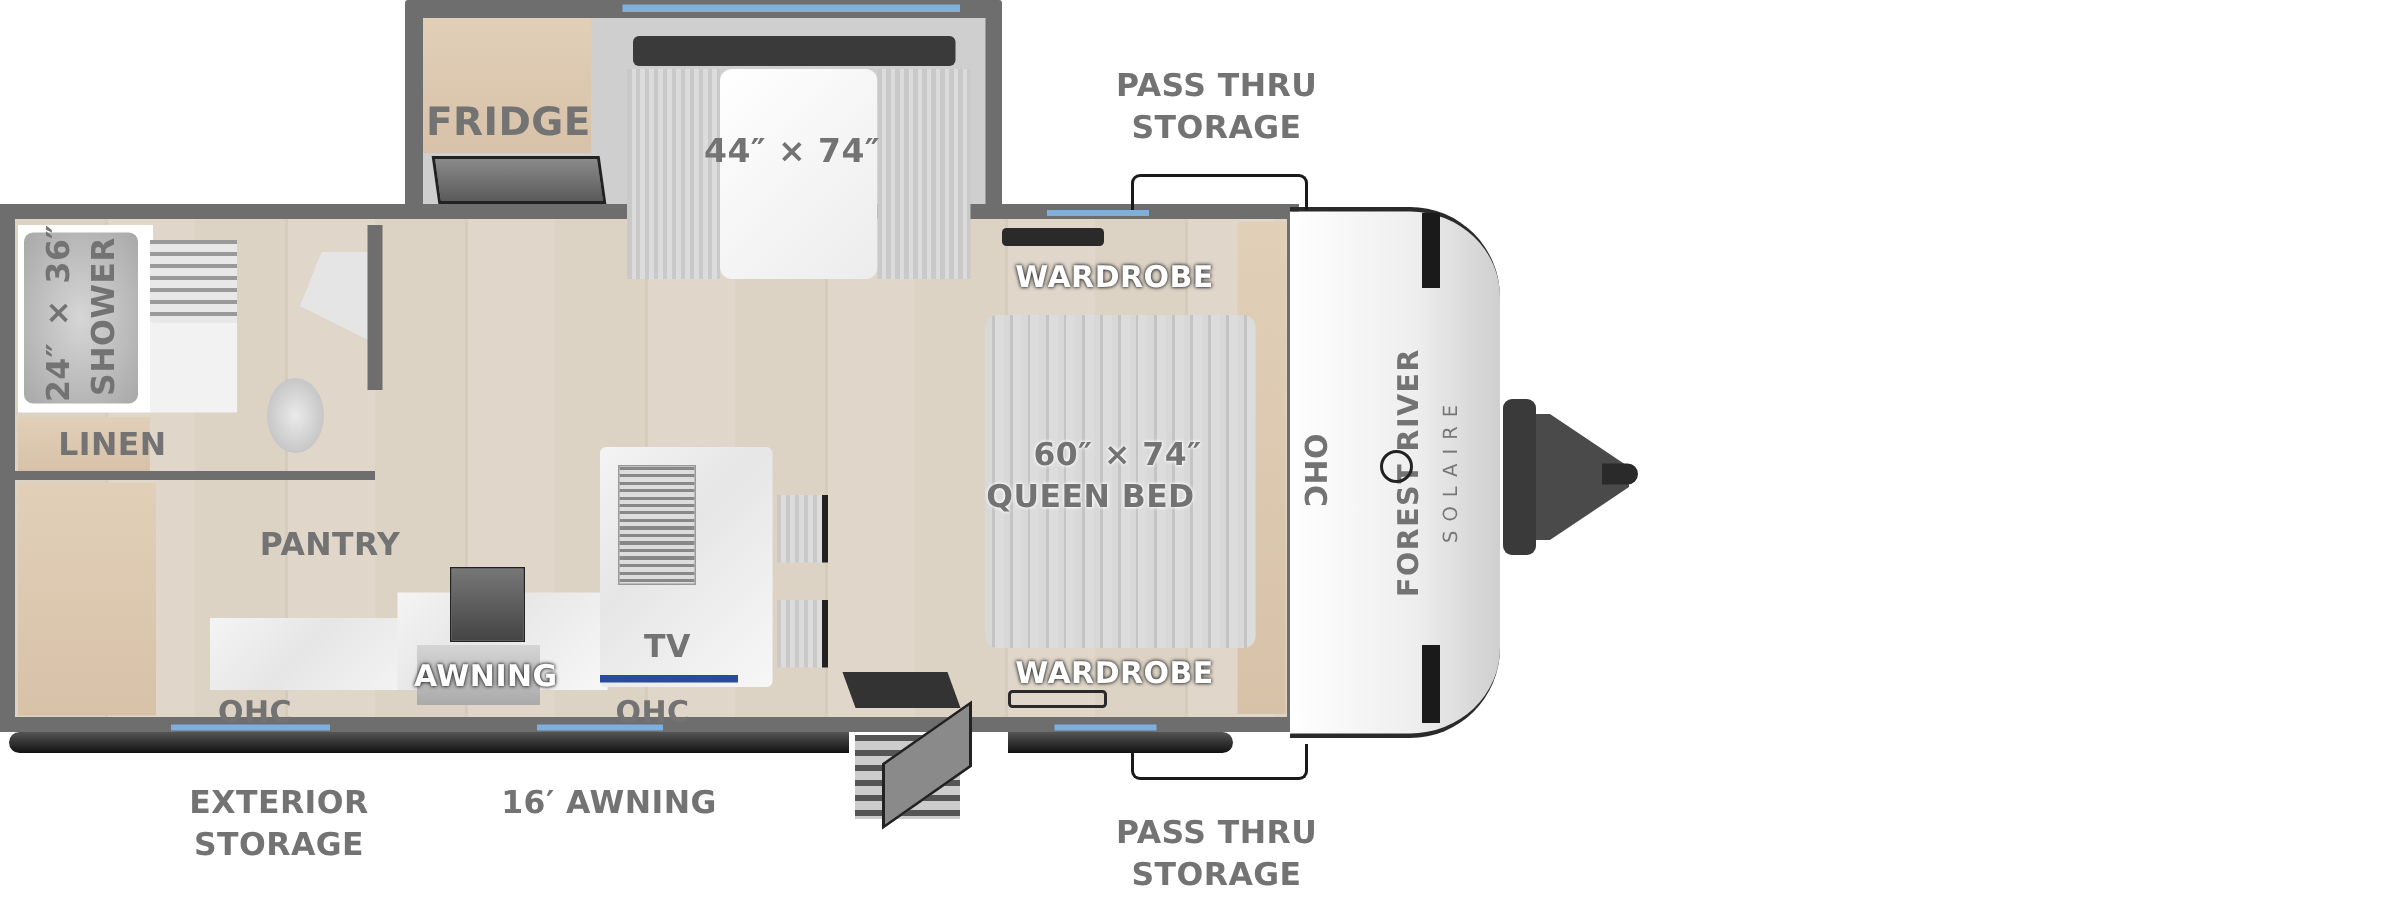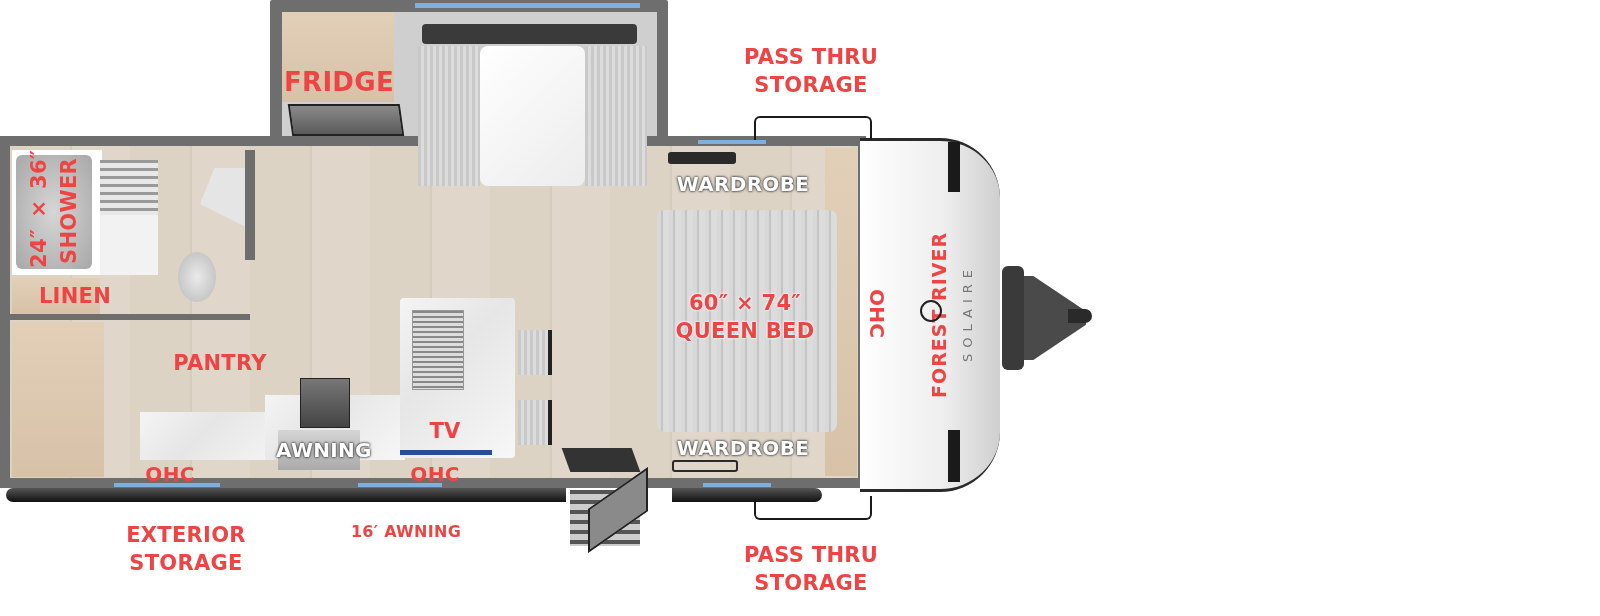--- a/index.html
+++ b/index.html
@@ -1,18 +1,18 @@
 <!DOCTYPE html>
 <html><head>
 <meta charset="utf-8">
 <style>
   html,body{margin:0;padding:0;background:#ffffff;}
   body{width:1600px;height:616px;position:relative;overflow:hidden;font-family:"Liberation Sans",sans-serif;}
   .abs{position:absolute;}
-  .lbl{position:absolute;font-family:"DejaVu Sans",sans-serif;font-weight:bold;color:#ef4444;text-align:center;line-height:1.25;white-space:nowrap;letter-spacing:0.3px;}
+  .lbl{position:absolute;font-family:"DejaVu Sans",sans-serif;font-weight:bold;color:#737373;text-align:center;line-height:1.25;white-space:nowrap;letter-spacing:0.3px;}
   .lbl.light{color:#ffffff;text-shadow:0 0 3px #333,0 0 2px #333;}
   .lbl.shadowed{text-shadow:0 0 3px #fff,0 0 2px #fff;}
   .wall{background:#6e6e6e;}
   .floor{background:repeating-linear-gradient(90deg,#ddd3c5 0 60px,#d6ccbc 60px 62px,#e0d7ca 62px 120px);}
   .wood{background:linear-gradient(180deg,#e2cfb8,#d7c2a8);}
   .counter{background:linear-gradient(135deg,#f4f4f4,#e6e6e6 40%,#f7f7f7);}
   .cushion{background:repeating-linear-gradient(90deg,#c9c9c9 0 3px,#dcdcdc 3px 6px);}
   .window{background:#7fb0dd;}
   .vert{writing-mode:vertical-rl;transform:rotate(180deg);}
   .vert-cw{writing-mode:vertical-rl;}
@@ -30,20 +30,21 @@
   <div class="abs floor" style="left:10px;top:146px;width:848px;height:332px;"></div>
 
   <div class="abs wood" style="left:282px;top:12px;width:112px;height:90px;"></div>
   <div class="abs" style="left:290px;top:104px;width:108px;height:28px;background:linear-gradient(180deg,#8a8a8a,#5a5a5a);border:2px solid #222;transform:skewX(8deg);"></div>
   <div class="lbl" style="left:284px;top:66px;width:108px;font-size:26px;">FRIDGE</div>
 
   <div class="abs" style="left:422px;top:24px;width:215px;height:20px;background:#3a3a3a;border-radius:4px;"></div>
   <div class="abs cushion" style="left:418px;top:46px;width:62px;height:140px;"></div>
   <div class="abs" style="left:480px;top:46px;width:105px;height:140px;background:linear-gradient(135deg,#ffffff,#ececec);border-radius:8px;"></div>
   <div class="abs cushion" style="left:585px;top:46px;width:62px;height:140px;"></div>
+  <div class="lbl" style="left:448px;top:88px;width:160px;font-size:22px;">44″ × 74″</div>
 
   <div class="abs" style="left:12px;top:150px;width:90px;height:125px;background:#fff;"></div>
   <div class="abs" style="left:16px;top:155px;width:76px;height:114px;background:radial-gradient(#d6d6d6,#a8a8a8);border-radius:6px;"></div>
   <div class="abs" style="left:100px;top:160px;width:58px;height:55px;background:repeating-linear-gradient(180deg,#999 0 3px,#e8e8e8 3px 8px);"></div>
   <div class="abs" style="left:100px;top:215px;width:58px;height:60px;background:#f2f2f2;"></div>
   <div class="lbl vert" style="left:26px;top:158px;height:110px;font-size:21px;">24″ × 36″</div>
   <div class="lbl vert" style="left:56px;top:152px;height:118px;font-size:21px;">SHOWER</div>
 
   <div class="abs wood" style="left:12px;top:278px;width:88px;height:36px;"></div>
   <div class="lbl" style="left:12px;top:283px;width:88px;font-size:21px;padding-left:19px;">LINEN</div>
@@ -73,21 +74,21 @@
   <div class="lbl" style="left:400px;top:462px;width:70px;font-size:20px;">OHC</div>
 
   <div class="abs window" style="left:114px;top:483px;width:106px;height:4px;"></div>
   <div class="abs window" style="left:358px;top:483px;width:84px;height:4px;"></div>
   <div class="abs window" style="left:703px;top:483px;width:68px;height:4px;"></div>
   <div class="abs window" style="left:698px;top:140px;width:68px;height:4px;"></div>
 
   <div class="abs wood" style="left:825px;top:148px;width:32px;height:328px;"></div>
   <div class="abs" style="left:657px;top:210px;width:180px;height:222px;background:repeating-linear-gradient(90deg,#d8d8d8 0 4px,#c4c4c4 4px 6px,#dcdcdc 6px 12px);border-radius:8px;"></div>
   <div class="lbl shadowed" style="left:660px;top:290px;width:170px;font-size:21px;">60″ × 74″</div>
-  <div class="lbl shadowed" style="left:660px;top:318px;width:170px;font-size:21px;">QUEEN BED</div>
+  <div class="lbl shadowed" style="left:642px;top:318px;width:170px;font-size:21px;">QUEEN BED</div>
   <div class="lbl light" style="left:668px;top:172px;width:150px;font-size:20px;">WARDROBE</div>
   <div class="lbl light" style="left:668px;top:436px;width:150px;font-size:20px;">WARDROBE</div>
   <div class="abs" style="left:668px;top:152px;width:68px;height:12px;background:#2a2a2a;border-radius:3px;"></div>
   <div class="abs" style="left:672px;top:460px;width:62px;height:8px;border:2px solid #2a2a2a;border-radius:3px;"></div>
 
   <div class="abs" style="left:860px;top:138px;width:140px;height:348px;background:linear-gradient(90deg,#ffffff,#eeeeee 60%,#cfcfcf);border-radius:0 60px 60px 0;border-top:3px solid #2a2a2a;border-bottom:3px solid #2a2a2a;"></div>
   <div class="abs" style="left:948px;top:142px;width:12px;height:50px;background:#1a1a1a;"></div>
   <div class="abs" style="left:948px;top:430px;width:12px;height:52px;background:#1a1a1a;"></div>
   <div class="lbl vert-cw" style="left:864px;top:284px;height:60px;font-size:20px;">OHC</div>
   <div class="lbl vert" style="left:928px;top:210px;height:210px;font-size:19px;letter-spacing:1px;">FOREST RIVER</div>
@@ -107,14 +108,14 @@
   <div class="abs" style="left:566px;top:448px;width:70px;height:24px;background:#333;transform:skewX(20deg);"></div>
   <div class="abs" style="left:570px;top:490px;width:70px;height:56px;background:repeating-linear-gradient(180deg,#555 0 4px,#ccc 4px 10px);"></div>
   <div class="abs" style="left:588px;top:488px;width:56px;height:40px;background:#8a8a8a;border:2px solid #222;transform:skewY(-35deg);"></div>
 
   <div class="lbl" style="left:744px;top:44px;width:134px;font-size:21px;">PASS THRU</div>
   <div class="lbl" style="left:744px;top:72px;width:134px;font-size:21px;">STORAGE</div>
   <div class="lbl" style="left:744px;top:542px;width:134px;font-size:21px;">PASS THRU</div>
   <div class="lbl" style="left:744px;top:570px;width:134px;font-size:21px;">STORAGE</div>
   <div class="lbl" style="left:116px;top:522px;width:140px;font-size:21px;">EXTERIOR</div>
   <div class="lbl" style="left:116px;top:550px;width:140px;font-size:21px;">STORAGE</div>
-  <div class="lbl" style="left:326px;top:522px;width:160px;font-size:16px;">16′ AWNING</div>
+  <div class="lbl" style="left:326px;top:522px;width:160px;font-size:21px;">16′ AWNING</div>
 </div>
 
 </body></html>

